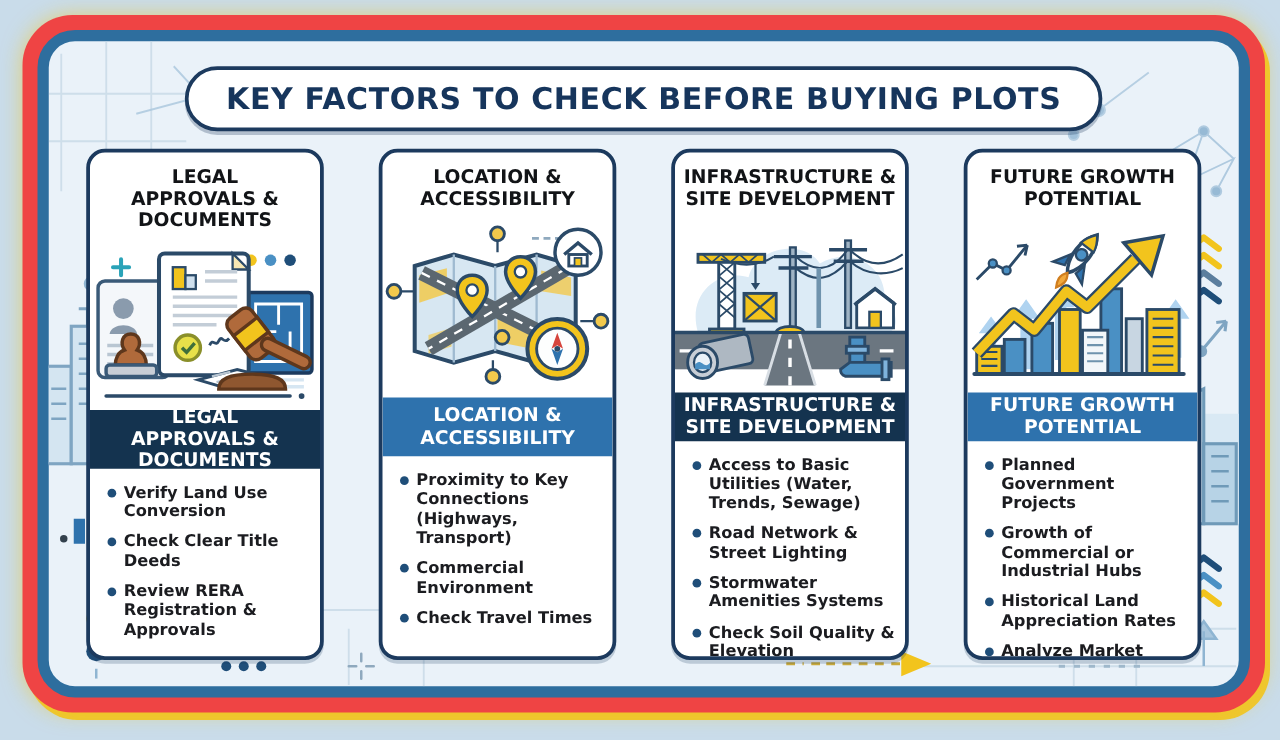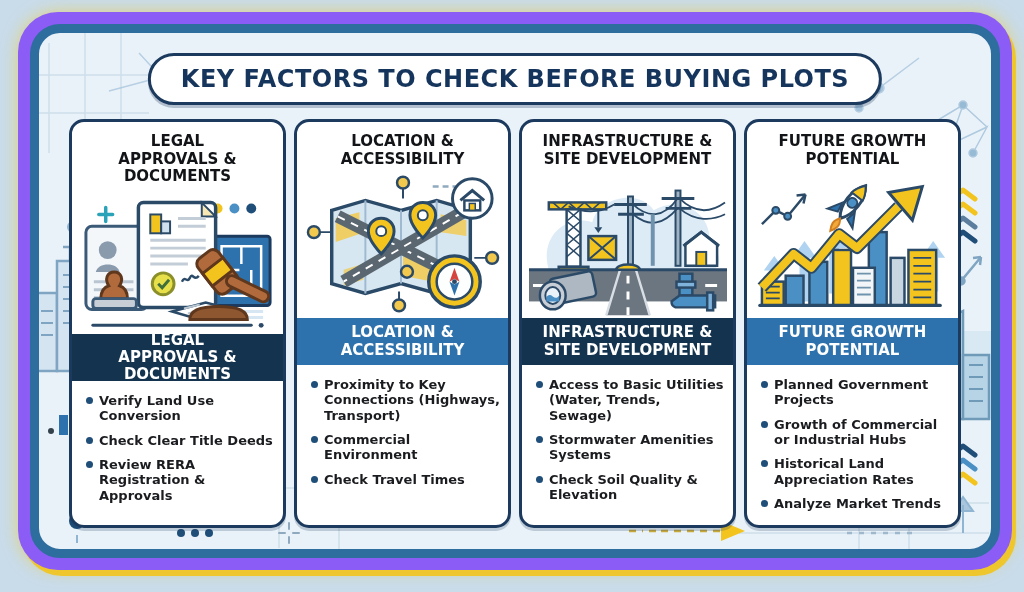--- a/index.html
+++ b/index.html
@@ -5,21 +5,21 @@
   * { margin:0; padding:0; box-sizing:border-box; }
   html,body { width:1024px; height:592px; overflow:hidden; }
   body {
     background:#C9DCEA;
     font-family:"DejaVu Sans","Liberation Sans",sans-serif;
     position:relative;
   }
   
   .frame {
     position:absolute; left:18px; top:12px; width:994px; height:558px;
-    background:#8b5cf6; border-radius:40px;
+    background:#ef4444; border-radius:40px;
     box-shadow:0 0 16px rgba(242,196,29,.55), 4px 6px 0 rgba(242,196,29,.9);
   }
   .frame-inner {
     position:absolute; left:12px; top:12px; right:12px; bottom:12px;
     background:#EAF2F9; border:9px solid #2E6E9E; border-radius:30px;
     overflow:hidden;
   }
   
   .decor { position:absolute; z-index:1; pointer-events:none; }
   
@@ -29,21 +29,21 @@
     padding:9px 30px; white-space:nowrap;
     font-size:24px; font-weight:800; letter-spacing:.5px; color:#16355C;
     box-shadow:0 3px 0 rgba(28,58,94,.28);
   }
   
   .cards {
     position:absolute; z-index:2; left:30px; right:30px; top:86px;
     display:flex; justify-content:space-between;
   }
   .card {
-    width:217px; height:409px; background:#FFFFFF;
+    width:190px; height:409px; background:#FFFFFF;
     border:3px solid #1C3A5E; border-radius:15px;
     display:flex; flex-direction:column; overflow:hidden;
     box-shadow:0 3px 0 rgba(28,58,94,.22);
   }
   .card-header {
     min-height:50px; padding:11px 6px 2px; display:flex; justify-content:center;
   }
   .card-header-text {
     text-align:center; font-size:15px; font-weight:800; line-height:1.18;
     color:#121417; margin:0 auto;
@@ -333,20 +333,21 @@
               <rect x="149" y="108" width="19" height="6" fill="#7FB3DC"></rect>
               <rect x="180" y="119" width="6" height="18" fill="#7FB3DC"></rect>
             </g>
           </svg>
         </div>
         <div class="card-banner" style="background-color: rgb(20, 51, 79);">
           <div class="card-banner-text">INFRASTRUCTURE &amp; SITE DEVELOPMENT</div>
         </div>
         <ul class="card-bullets">
           <li><span>Access to Basic Utilities (Water, Trends, Sewage)</span></li>
+          <li><span>Road Network &amp; Street Lighting</span></li>
           <li><span>Stormwater Amenities Systems</span></li>
           <li><span>Check Soil Quality &amp; Elevation</span></li>
         </ul>
       </div>
 
       <div class="card">
         <div class="card-header">
           <div class="card-header-text">FUTURE GROWTH POTENTIAL</div>
         </div>
         <div class="card-illustration">

